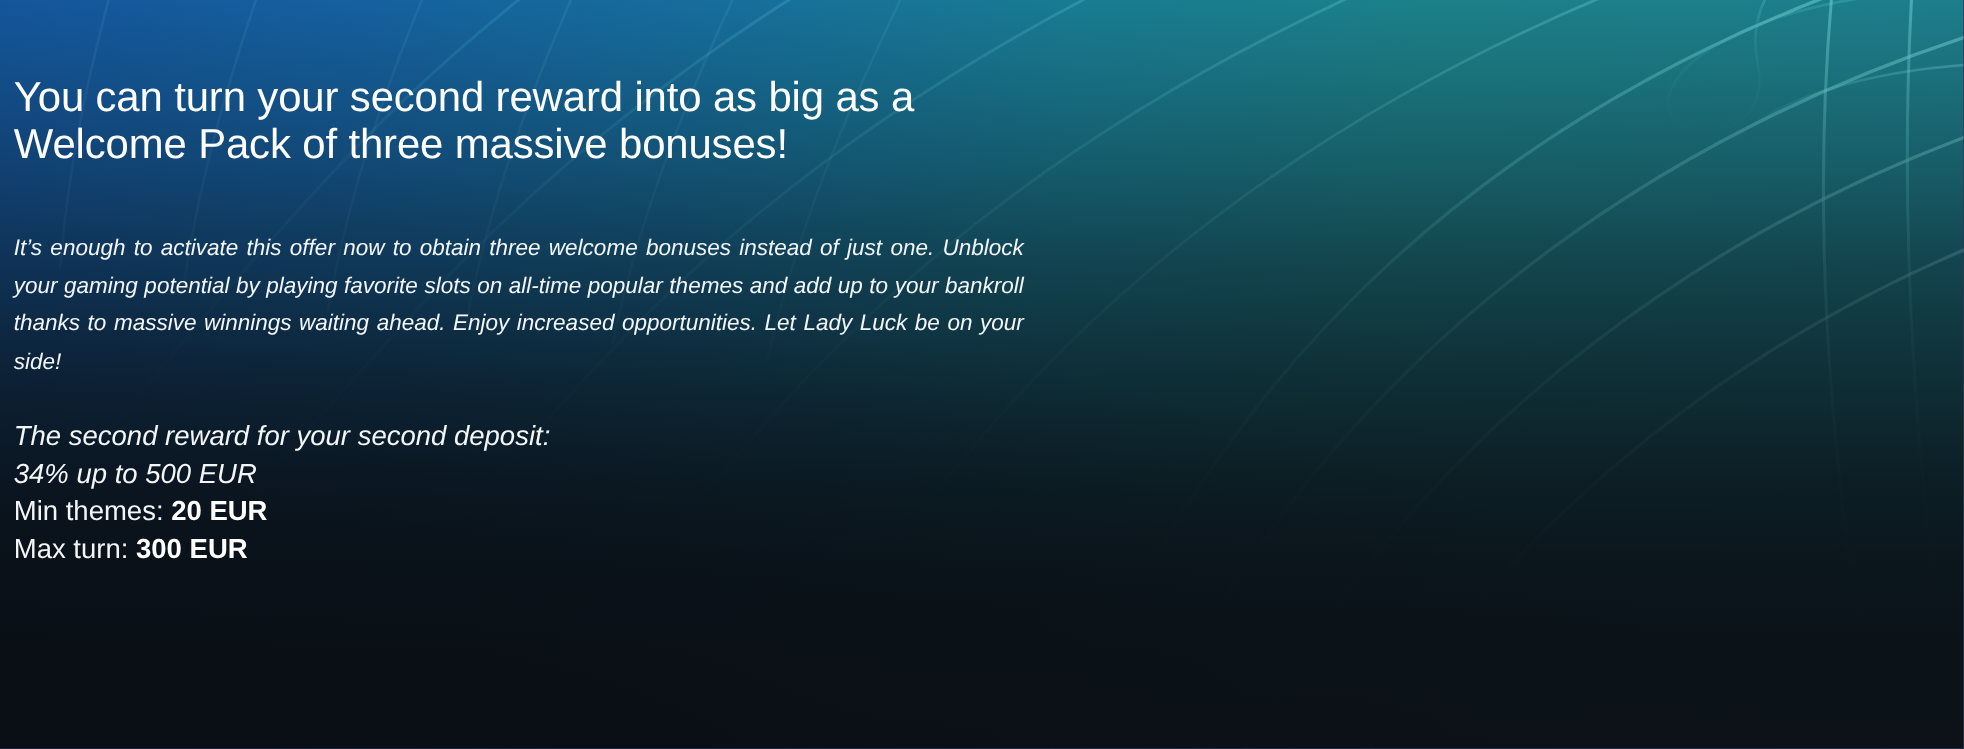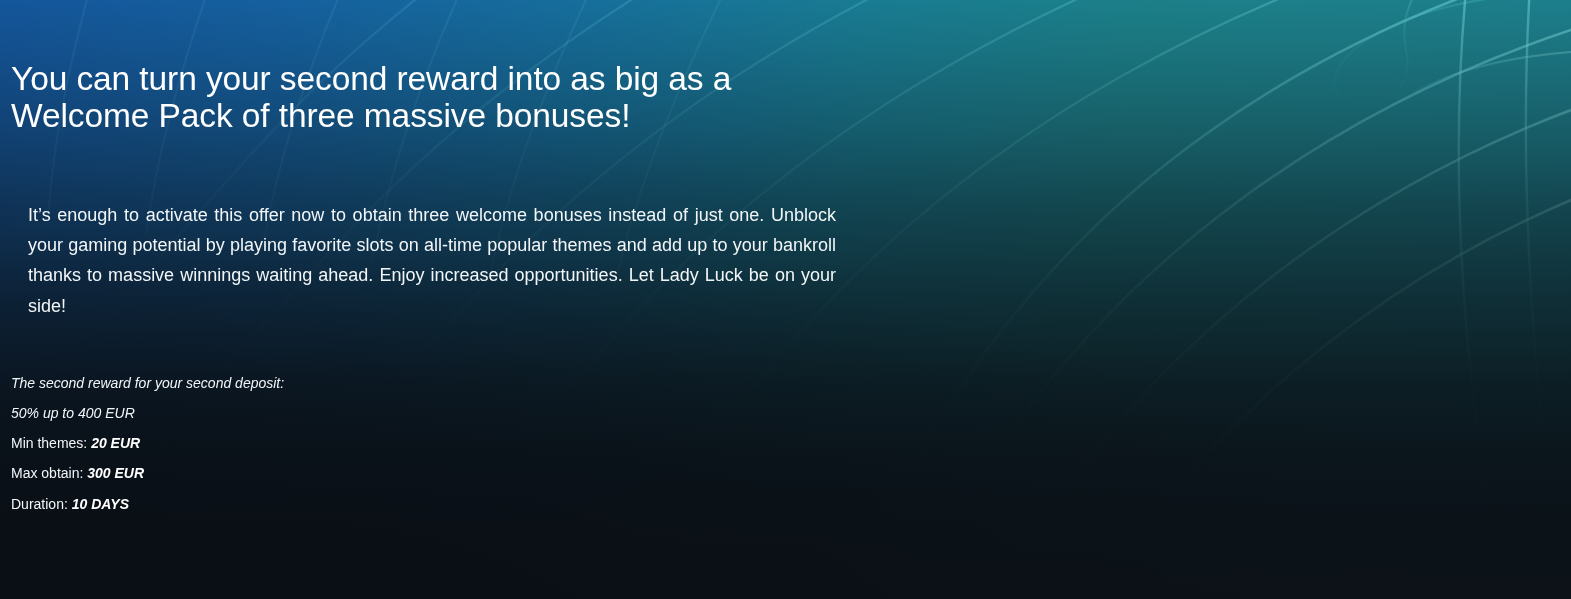--- a/index.html
+++ b/index.html
@@ -81,43 +81,44 @@
     padding-top: 61px;
     width: 810px;
     font-size: 33.5px;
     line-height: 36.5px;
     font-weight: 400;
     letter-spacing: -0.1px;
     color: #ffffff;
   }
 
   #intro-paragraph {
-    margin: 17px;
+    margin: 0;
     padding-top: 49px;
     width: 808px;
     font-size: 18px;
     line-height: 30.2px;
     font-weight: 400;
     color: #f2f6f8;
     text-align: justify;
     text-justify: inter-word;
+    font-style: italic;
   }
 
   #offer-details {
     margin: 0;
     padding-top: 30px;
     width: 808px;
-    font-size: 14px;
+    font-size: 22px;
     line-height: 30.2px;
     color: #f2f6f8;
   }
 
   .detail-line { white-space: nowrap; }
   .detail-line.italic { font-style: italic; }
-  .detail-value { font-weight: 700; color: #ffffff; font-style: italic; }
+  .detail-value { font-weight: 700; color: #ffffff; }
 </style>
 </head>
 <body>
 
 <div id="promo-banner">
 
   <div class="bg-layer" id="bg-base"></div>
 
   <div class="bg-layer" id="bg-curves">
     <svg viewBox="0 0 1571 599" preserveAspectRatio="none" xmlns="http://www.w3.org/2000/svg">
@@ -178,30 +179,27 @@
   <div id="content">
 
     <h1 id="headline">You can turn your second reward into as big as a Welcome Pack of three massive bonuses!</h1>
 
     <p id="intro-paragraph">It’s enough to activate this offer now to obtain three welcome bonuses instead of just one. Unblock your gaming potential by playing favorite slots on all-time popular themes and add up to your bankroll thanks to massive winnings waiting ahead. Enjoy increased opportunities. Let Lady Luck be on your side!</p>
 
     <div id="offer-details">
 
       <div class="detail-line italic">The second reward for your second deposit:</div>
 
-      <div class="detail-line italic">50% up to 400 EUR</div>
+      <div class="detail-line italic">34% up to 500 EUR</div>
 
       <div class="detail-line">
         <span>Min themes: </span><span class="detail-value">20 EUR</span>
       </div>
 
       <div class="detail-line">
-        <span>Max obtain: </span><span class="detail-value">300 EUR</span>
+        <span>Max turn: </span><span class="detail-value">300 EUR</span>
       </div>
 
 
-      <div class="detail-line">
-        <span>Duration: </span><span class="detail-value">10 DAYS</span>
-      </div>
 
     </div>
   </div>
 </div>
 
 </body></html>

